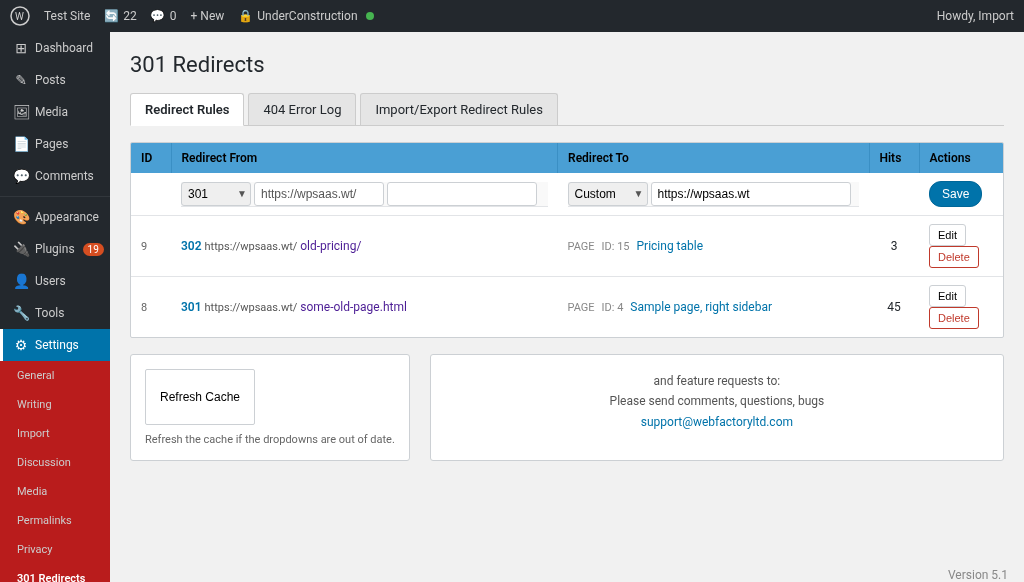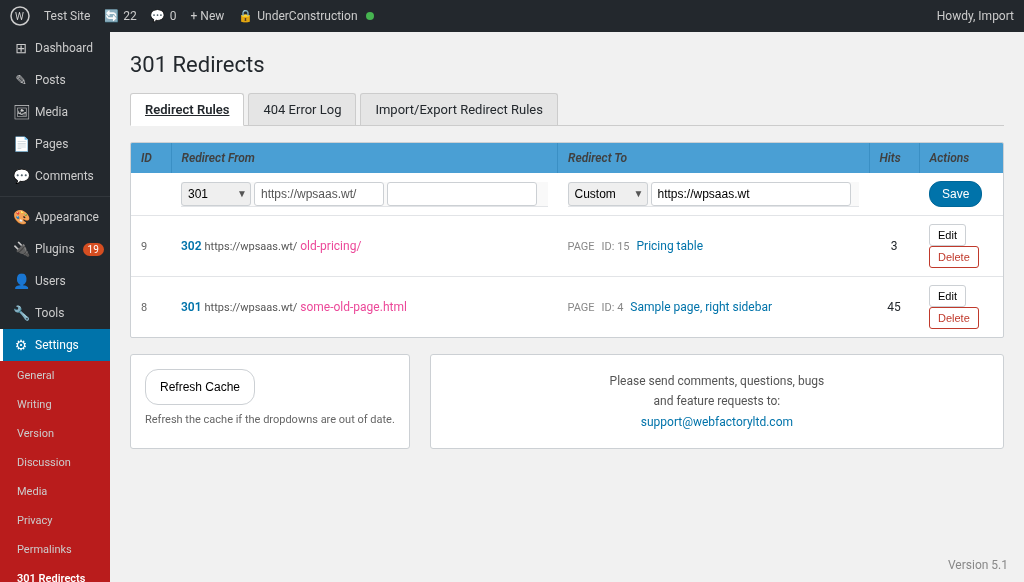--- a/index.html
+++ b/index.html
@@ -66,26 +66,26 @@
       padding: 8px 14px;
       border: 1px solid #ccc;
       border-bottom: none;
       background: #e5e5e5;
       color: #23282d;
       cursor: pointer;
       font-size: 13px;
       margin-right: 4px;
       border-radius: 3px 3px 0 0;
     }
-    .nav-tab.active { background: #fff; border-bottom: 1px solid #fff; margin-bottom: -1px; font-weight: 600; text-decoration: underline; }
+    .nav-tab.active { background: #fff; border-bottom: 1px solid #fff; margin-bottom: -1px; font-weight: 600; }
 
     
     .table-container { background: #fff; border: 1px solid #ccd0d4; border-radius: 2px; overflow: hidden; width: 100%; }
     table { width: 100%; border-collapse: collapse; }
-    thead tr { background: #4a9fd4; color: #404040; font-style: italic; }
+    thead tr { background: #4a9fd4; color: #000000; }
     thead th { padding: 8px 10px; text-align: left; font-size: 12px; font-weight: 600; border-right: 1px solid #3a8fc4; }
     thead th:last-child { border-right: none; }
     .th-id { width: 40px; }
     .th-hits { width: 50px; }
     .th-actions { width: 84px; }
 
     
     .add-row { display: flex; align-items: center; gap: 4px; padding: 8px; background: #f9f9f9; border-bottom: 1px solid #e2e4e7; }
     .add-row input, .add-row select {
       border: 1px solid #ccd0d4;
@@ -110,21 +110,21 @@
       font-size: 12px;
       margin-left: auto;
     }
 
     tbody tr { border-bottom: 1px solid #e2e4e7; }
     tbody tr:last-child { border-bottom: none; }
     tbody td { padding: 8px 10px; vertical-align: middle; font-size: 12px; }
     .td-id { color: #666; font-size: 11px; }
     .td-code { color: #0073aa; font-weight: 600; }
     .redirect-url { color: #555; font-size: 11px; }
-    .redirect-path { color: #ec4899; text-decoration: none; cursor: pointer; }
+    .redirect-path { color: #4c1d95; text-decoration: none; cursor: pointer; }
     .page-type { color: #888; font-size: 11px; margin-right: 4px; }
     .page-id { color: #888; font-size: 11px; margin-right: 4px; }
     .page-title-link { color: #0073aa; text-decoration: none; cursor: pointer; }
     .hits-count { text-align: center; color: #23282d; }
     .btn-edit, .btn-delete {
       padding: 4px 8px;
       border-radius: 3px;
       cursor: pointer;
       font-size: 11px;
       border: 1px solid #ccd0d4;
@@ -132,34 +132,34 @@
       margin-right: 11px;
     }
     .btn-delete { border-color: #c0392b; color: #c0392b; }
 
     
     .bottom-section { display: flex; gap: 20px; margin-top: 16px; }
     .cache-box { background: #fff; border: 1px solid #ccd0d4; border-radius: 3px; padding: 14px; max-width: 320px; }
     .btn-refresh {
       background: #fff;
       border: 1px solid #ccd0d4;
-      padding: 10px 14px;
-      border-radius: 13px;
+      padding: 20px 14px;
+      border-radius: 2px;
       cursor: pointer;
       font-size: 12px;
       display: block;
       margin-bottom: 8px;
     }
     .cache-hint { color: #666; font-size: 11px; }
 
     .info-box { background: #fff; border: 1px solid #ccd0d4; border-radius: 3px; padding: 16px 20px; flex: 1; text-align: center; font-size: 12px; color: #555; line-height: 1.7; }
     .info-link { color: #0073aa; text-decoration: none; }
 
     
-    .version-text { position: absolute; bottom: 10px; right: 16px; color: #888; font-size: 12px; }
+    .version-text { position: absolute; bottom: 0; right: 16px; color: #888; font-size: 12px; }
   </style>
 </head>
 <body>
 
 <div id="wpadminbar">
   <div class="adminbar-left">
     <div class="adminbar-item">
       <svg class="wp-logo" viewBox="0 0 20 20">
           <circle cx="10" cy="10" r="9" fill="none" stroke="#ccc" stroke-width="1.5"></circle>
           <text x="5" y="14" font-size="10" fill="#ccc">W</text>
@@ -236,33 +236,33 @@
       <span>Settings</span>
     </div>
 
     <div class="menu-item submenu">
       <span>General</span>
     </div>
     <div class="menu-item submenu">
       <span>Writing</span>
     </div>
     <div class="menu-item submenu">
-      <span>Version</span>
+      <span>Import</span>
     </div>
     <div class="menu-item submenu">
       <span>Discussion</span>
     </div>
     <div class="menu-item submenu">
       <span>Media</span>
     </div>
     <div class="menu-item submenu">
+      <span>Permalinks</span>
+    </div>
+    <div class="menu-item submenu">
       <span>Privacy</span>
-    </div>
-    <div class="menu-item submenu">
-      <span>Permalinks</span>
     </div>
     <div class="menu-item submenu current-sub">
       <span>301 Redirects</span>
     </div>
 
   </div>
 
   <div id="main-content">
     <h1 class="page-title">301 Redirects</h1>
 
@@ -363,22 +363,22 @@
         </tbody>
       </table>
     </div>
 
     <div class="bottom-section">
       <div class="cache-box">
         <button class="btn-refresh">Refresh Cache</button>
         <p class="cache-hint">Refresh the cache if the dropdowns are out of date.</p>
       </div>
       <div class="info-box">
+        <p>and feature requests to:</p>
         <p>Please send comments, questions, bugs</p>
-        <p>and feature requests to:</p>
         <a class="info-link" href="mailto:support@webfactoryltd.com">support@webfactoryltd.com</a>
       </div>
     </div>
 
     <div class="version-text">Version 5.1</div>
   </div>
 
 </div>
 
 </body></html>

